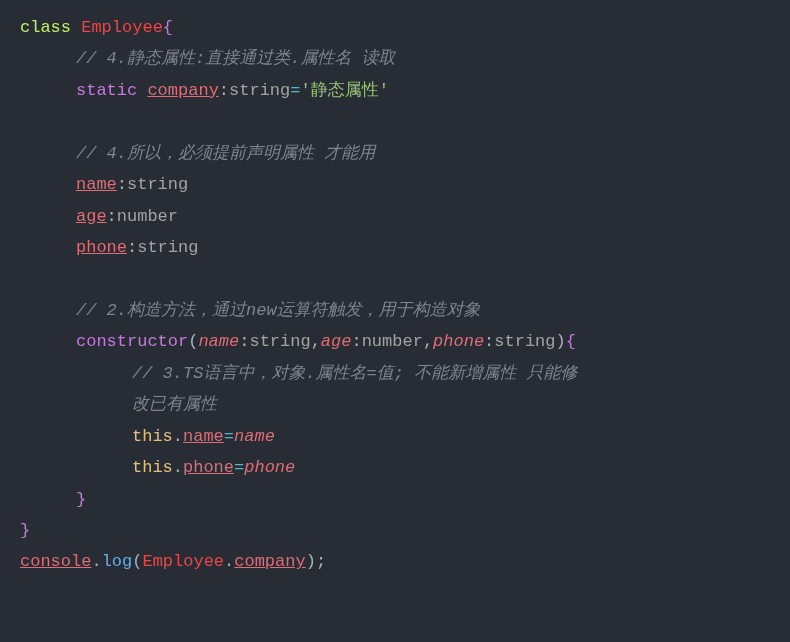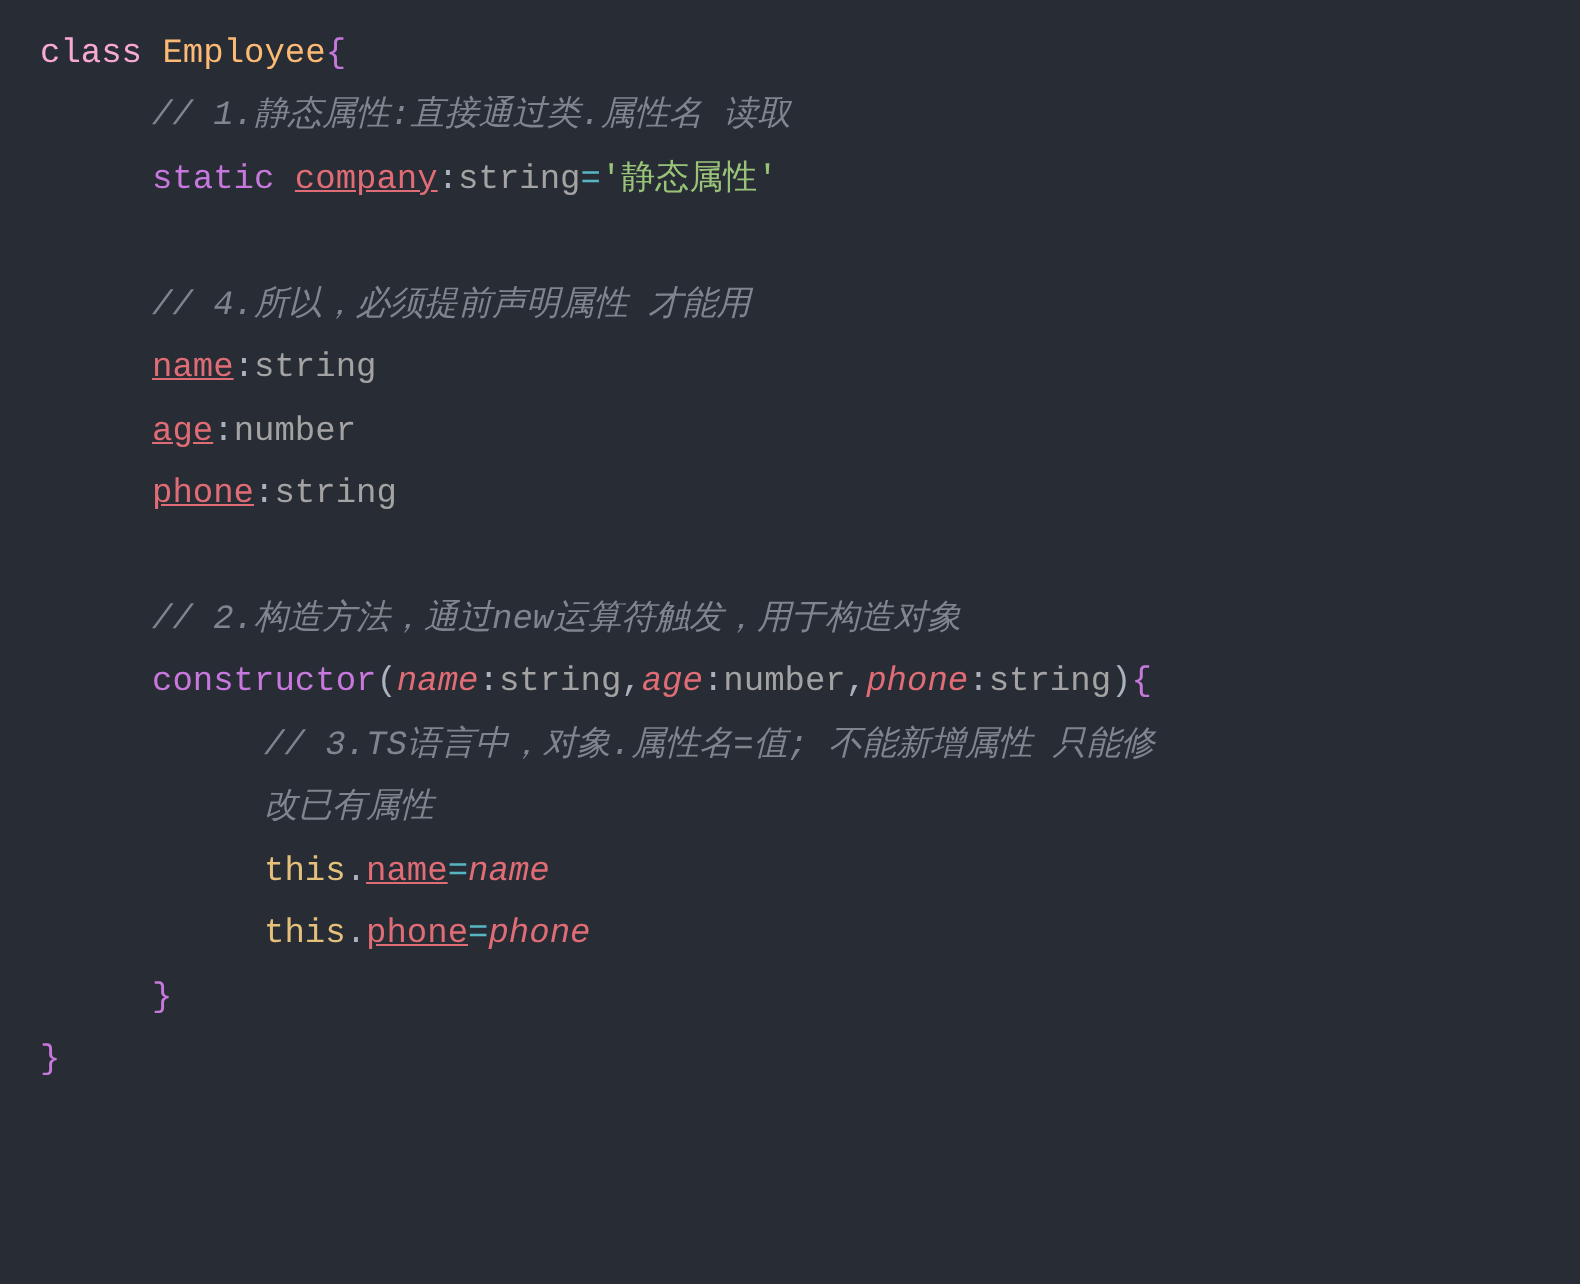--- a/index.html
+++ b/index.html
@@ -14,22 +14,22 @@
       line-height: 1.85;
       padding: 12px 20px;
       color: #abb2bf;
       width: 790px;
       height: 642px;
       overflow: hidden;
     }
     .code-line {
       white-space: pre;
     }
-    .keyword { color: #f9a8d4; text-align: right; }
-    .class-name { color: #fdba74; }
+    .keyword { color: #bef264; text-align: right; }
+    .class-name { color: #ef4444; }
     .brace { color: #c678dd; }
     .comment { color: #7f848e; font-style: italic; }
     .static-kw { color: #c678dd; }
     .property { color: #e06c75; text-decoration: underline; }
     .type { color: #a3a3a3; }
     .operator { color: #56b6c2; }
     .string { color: #98c379; }
     .constructor-kw { color: #c678dd; margin-top: 17px; }
     .param { color: #e06c75; font-style: italic; }
     .this-kw { color: #e5c07b; margin-top: 34px; }
@@ -38,29 +38,30 @@
     .punct { color: #abb2bf; }
     .indent1 { padding-left: 56px; }
     .indent2 { padding-left: 112px; }
     .indent2-wrap { padding-left: 112px; }
   </style>
 </head>
 <body>
 
 <div>
   <div class="code-line"><span class="keyword">class</span> <span class="class-name">Employee</span><span class="brace">{</span></div>
-  <div class="code-line indent1"><span class="comment">// 1.静态属性:直接通过类.属性名 读取</span></div>
+  <div class="code-line indent1"><span class="comment">// 4.静态属性:直接通过类.属性名 读取</span></div>
   <div class="code-line indent1"><span class="static-kw">static</span> <span class="property">company</span><span class="punct">:</span><span class="type">string</span><span class="operator">=</span><span class="string">'</span><span class="string">静态属性</span><span class="string">'</span></div>
   <div class="code-line">&nbsp;</div>
   <div class="code-line indent1"><span class="comment">// 4.所以，必须提前声明属性 才能用</span></div>
   <div class="code-line indent1"><span class="property">name</span><span class="punct">:</span><span class="type">string</span></div>
   <div class="code-line indent1"><span class="property">age</span><span class="punct">:</span><span class="type">number</span></div>
   <div class="code-line indent1"><span class="property">phone</span><span class="punct">:</span><span class="type">string</span></div>
   <div class="code-line">&nbsp;</div>
   <div class="code-line indent1"><span class="comment">// 2.构造方法，通过new运算符触发，用于构造对象</span></div>
   <div class="code-line indent1"><span class="constructor-kw">constructor</span><span class="punct">(</span><span class="param">name</span><span class="punct">:</span><span class="type">string</span><span class="punct">,</span><span class="param">age</span><span class="punct">:</span><span class="type">number</span><span class="punct">,</span><span class="param">phone</span><span class="punct">:</span><span class="type">string</span><span class="punct">)</span><span class="brace">{</span></div>
   <div class="code-line indent2"><span class="comment">// 3.TS语言中，对象.属性名=值; 不能新增属性 只能修</span></div>
   <div class="code-line indent2-wrap"><span class="comment">改已有属性</span></div>
   <div class="code-line indent2"><span class="this-kw">this</span><span class="dot">.</span><span class="property">name</span><span class="operator">=</span><span class="param">name</span></div>
   <div class="code-line indent2"><span class="this-kw">this</span><span class="dot">.</span><span class="property">phone</span><span class="operator">=</span><span class="param">phone</span></div>
   <div class="code-line indent1"><span class="brace">}</span></div>
   <div class="code-line"><span class="brace">}</span></div>
+  <div class="code-line"><span class="property">console</span><span class="dot">.</span><span class="method">log</span><span class="punct">(</span><span class="class-name">Employee</span><span class="dot">.</span><span class="property">company</span><span class="punct">)</span><span class="punct">;</span></div>
 </div>
 
 </body></html>

